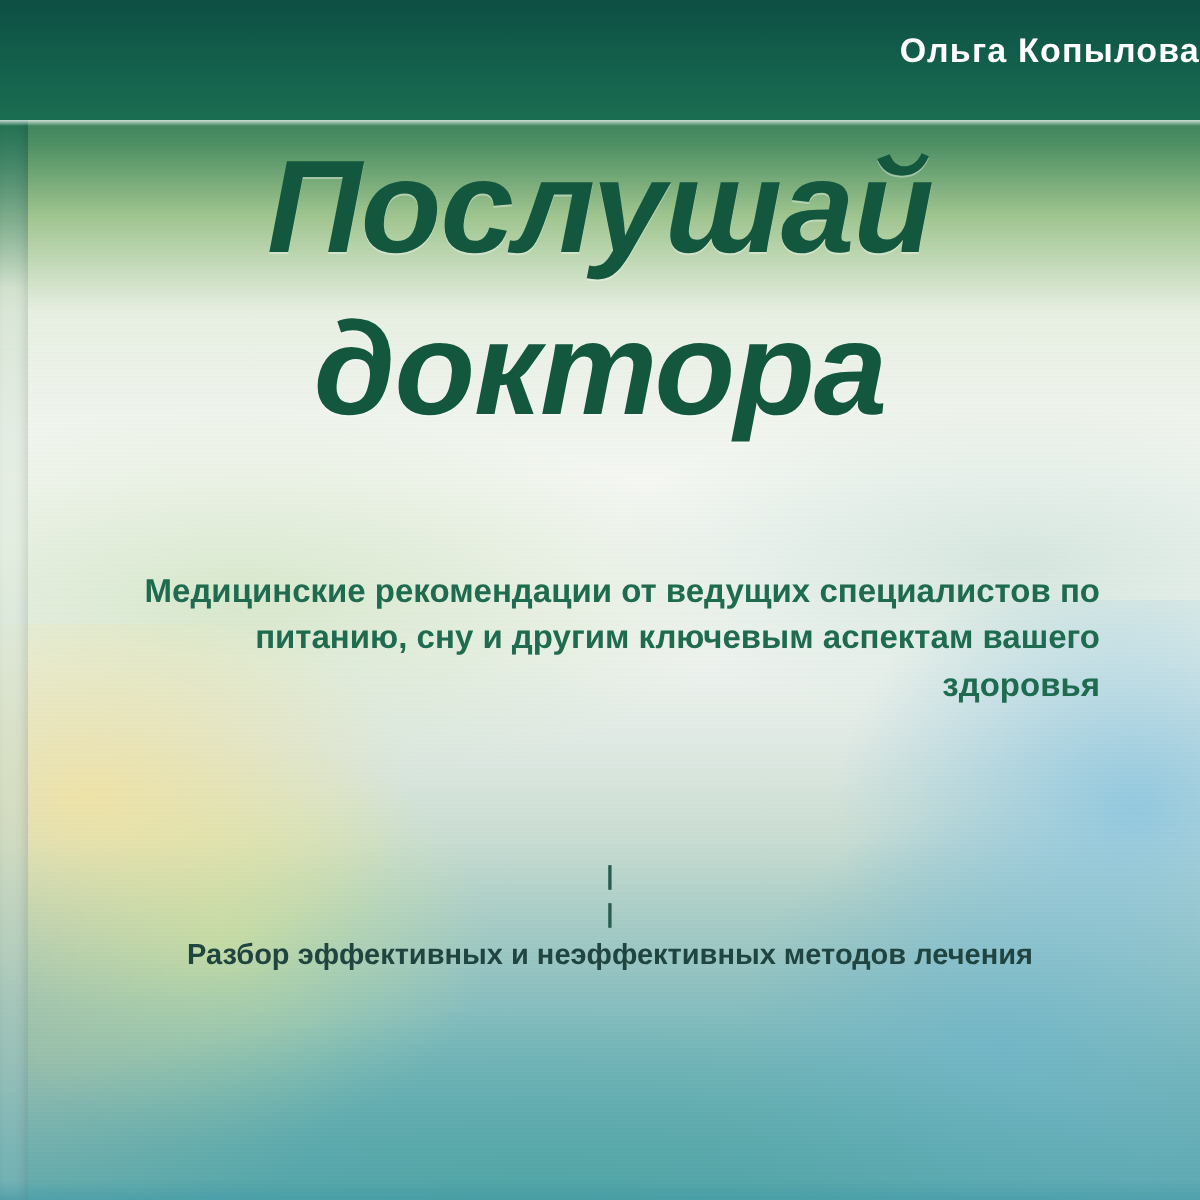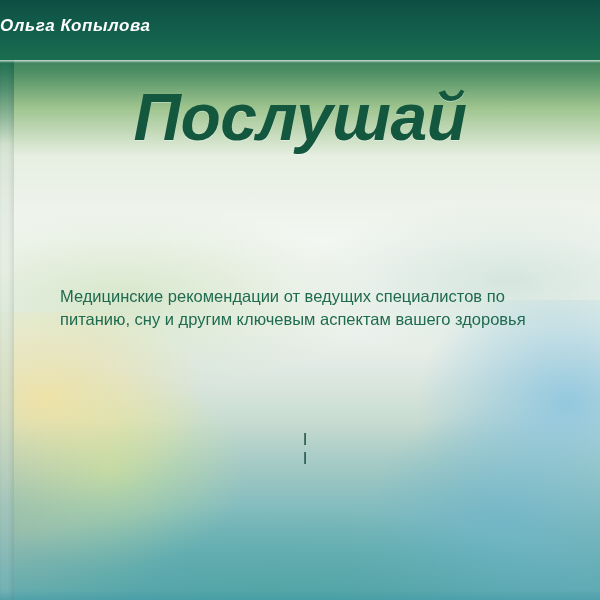--- a/index.html
+++ b/index.html
@@ -82,26 +82,25 @@
   
   .top-band {
     position: absolute;
     left: 0; right: 0; top: 0;
     height: 60px;
     background: linear-gradient(180deg, #0d4f43 0%, #13604c 55%, #1b6d50 100%);
   }
   .author {
     position: absolute;
     left: 0; right: 0; top: 16px;
-    text-align: left;
+    text-align: right;
     color: #ffffff;
     font-size: 17px;
     font-weight: bold;
     letter-spacing: 0.6px;
-    font-style: italic;
   }
 
   
   .band-edge {
     position: absolute;
     left: 0; right: 0; top: 60px;
     height: 3px;
     background: linear-gradient(180deg, rgba(255,255,255,0.75), rgba(255,255,255,0));
   }
 
@@ -117,45 +116,45 @@
       rgba(225,235,225,0.45) 45%,
       rgba(200,220,210,0.5) 62%,
       rgba(180,205,200,0.5) 80%,
       rgba(120,180,185,0.55) 100%);
     box-shadow: inset -2px 0 5px rgba(0,0,0,0.10);
   }
 
   
   .title-wrap {
     position: absolute;
-    left: 0; right: 0; top: 82px;
+    left: 0; right: 0; top: 68px;
     text-align: center;
   }
   .title-line {
     color: #13573f;
     font-style: italic;
     font-weight: bold;
     font-size: 66px;
     line-height: 1.08;
     letter-spacing: -0.5px;
     text-shadow: 0 1px 0 rgba(255,255,255,0.35);
   }
   .title-line.second {
     margin-top: 10px;
   }
 
   
   .subtitle {
     position: absolute;
     left: 60px; right: 50px;
     top: 285px;
-    text-align: left;
+    text-align: right;
     color: #1f6b4f;
     font-size: 16.5px;
-    font-weight: normal;
+    font-weight: bold;
     line-height: 1.42;
   }
 
   
   .bullets {
     position: absolute;
     left: 70px; right: 60px;
     top: 425px;
     text-align: center;
     color: #20443f;
@@ -192,23 +191,25 @@
   <div class="bg-noise"></div>
 
   <div class="spine"></div>
 
   <div class="top-band"></div>
   <div class="band-edge"></div>
   <div class="author">Ольга Копылова</div>
 
   <div class="title-wrap">
     <div class="title-line">Послушай</div>
+    <div class="title-line second">доктора</div>
   </div>
 
   <div class="subtitle">Медицинские рекомендации от ведущих специалистов по питанию, сну и другим ключевым аспектам вашего здоровья</div>
 
   <div class="bullets">
     <div class="bullet-sep">|</div>
     <div class="bullet-sep">|</div>
+    <p class="bullet-item">Разбор эффективных и неэффективных методов лечения</p>
   </div>
 
   <div class="bottom-edge"></div>
 </div>
 
 </body></html>

